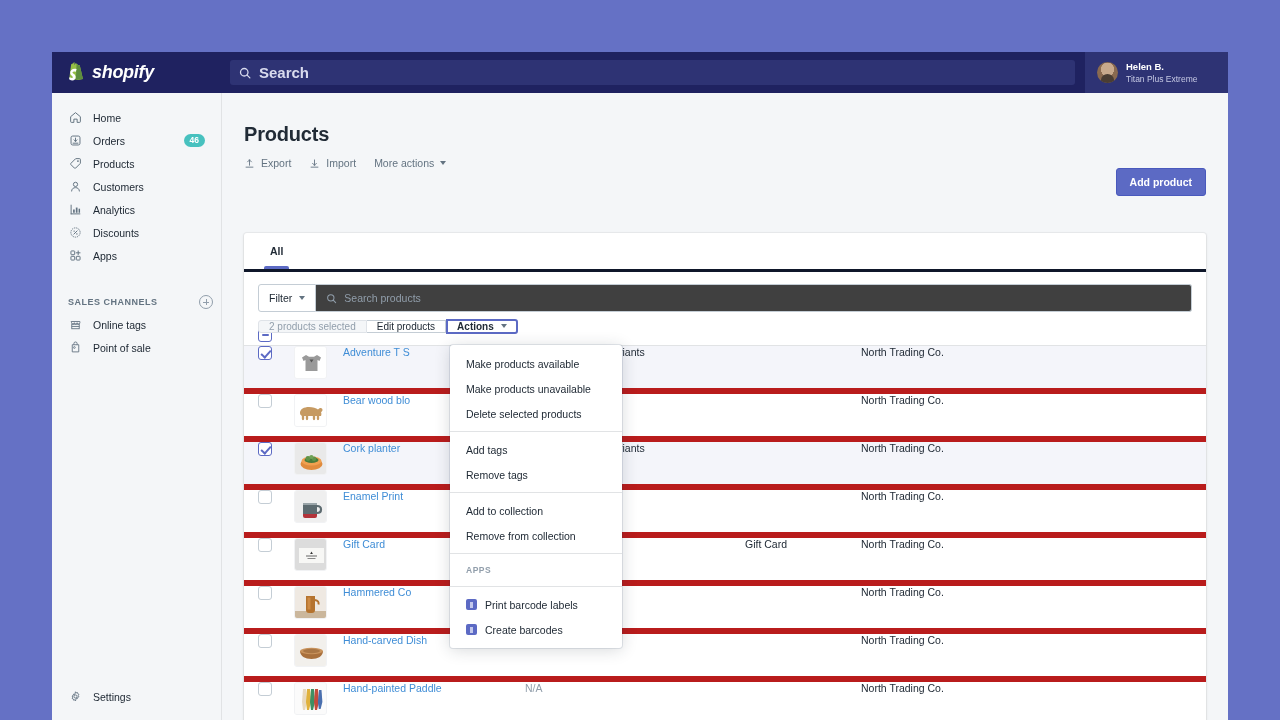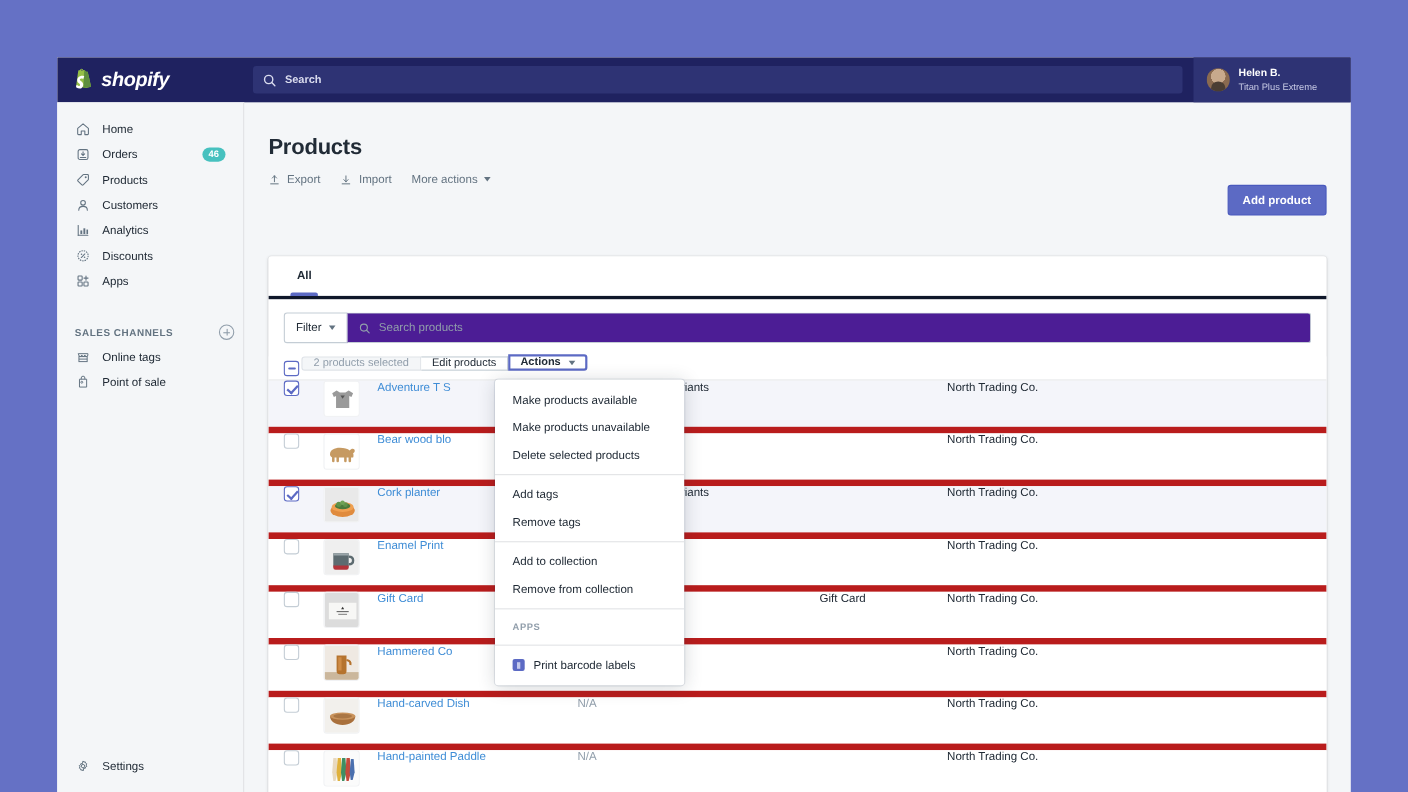--- a/index.html
+++ b/index.html
@@ -35,21 +35,21 @@
     font-style: italic; letter-spacing: -0.3px;
   }
   .topsearch {
     width: 845px; height: 25px;
     background: #2e3374;
     border-radius: 3px;
     display: flex; align-items: center; gap: 8px;
     padding: 0 9px;
     margin-left: 8px;
   }
-  .topsearch .ph { color: #d9dbee; font-size: 10px; font-weight: bold; }
+  .topsearch .ph { color: #d9dbee; font-size: 15px; font-weight: bold; }
   .usercard {
     position: absolute; right: 0; top: 0;
     height: 41px; width: 143px;
     background: #2e3374;
     display: flex; align-items: center; gap: 8px;
     padding-left: 12px;
   }
   .avatar {
     width: 21px; height: 21px; border-radius: 50%;
     background: radial-gradient(circle at 50% 35%, #c8a98c 0 38%, #8a6a50 39% 100%), #7d6550;
@@ -159,31 +159,30 @@
   }
   .filterbtn {
     height: 28px; border: 1px solid #c4cdd5;
     border-radius: 3px 0 0 3px; background: #fff;
     display: flex; align-items: center; gap: 7px;
     padding: 0 10px; font-size: 10.5px; color: #212b36;
   }
   .searchprod {
     height: 28px; flex: 1;
     border: 1px solid #c4cdd5; border-left: none;
-    border-radius: 0 3px 3px 0; background: #4c1d95;
+    border-radius: 0 3px 3px 0; background: #404040;
     display: flex; align-items: center; gap: 7px; padding: 0 10px;
     font-size: 10.5px; color: #919eab;
   }
 
   
   .bulkbar {
     position: absolute; left: 14px; top: 82px;
-    height: 22px; display: flex; align-items: flex-end;
+    height: 22px; display: flex; align-items: center;
     z-index: 30;
-    margin-left: 16px;
   }
   .bulk-count {
     background: #f4f6f8; border: 1px solid #dfe3e8;
     border-radius: 3px 0 0 3px;
     display: flex; align-items: center; padding: 0 10px;
     font-size: 10px; color: #919eab;
   }
   .bulk-edit {
     background: #fff; border: 1px solid #c4cdd5; border-left: none;
     display: flex; align-items: center; padding: 0 10px;
@@ -640,15 +639,21 @@
     <div class="ditem">Remove from collection</div>
     <div class="dsep"></div>
     <div class="dhead">APPS</div>
     <div class="dsep"></div>
     <div class="ditem app">
       <span class="appicon">
           <i></i>
         </span>
       <span>Print barcode labels</span>
     </div>
+    <div class="ditem app">
+      <span class="appicon">
+          <i></i>
+        </span>
+      <span>Create barcodes</span>
+    </div>
   </div>
 
 </div>
 
 </body></html>

